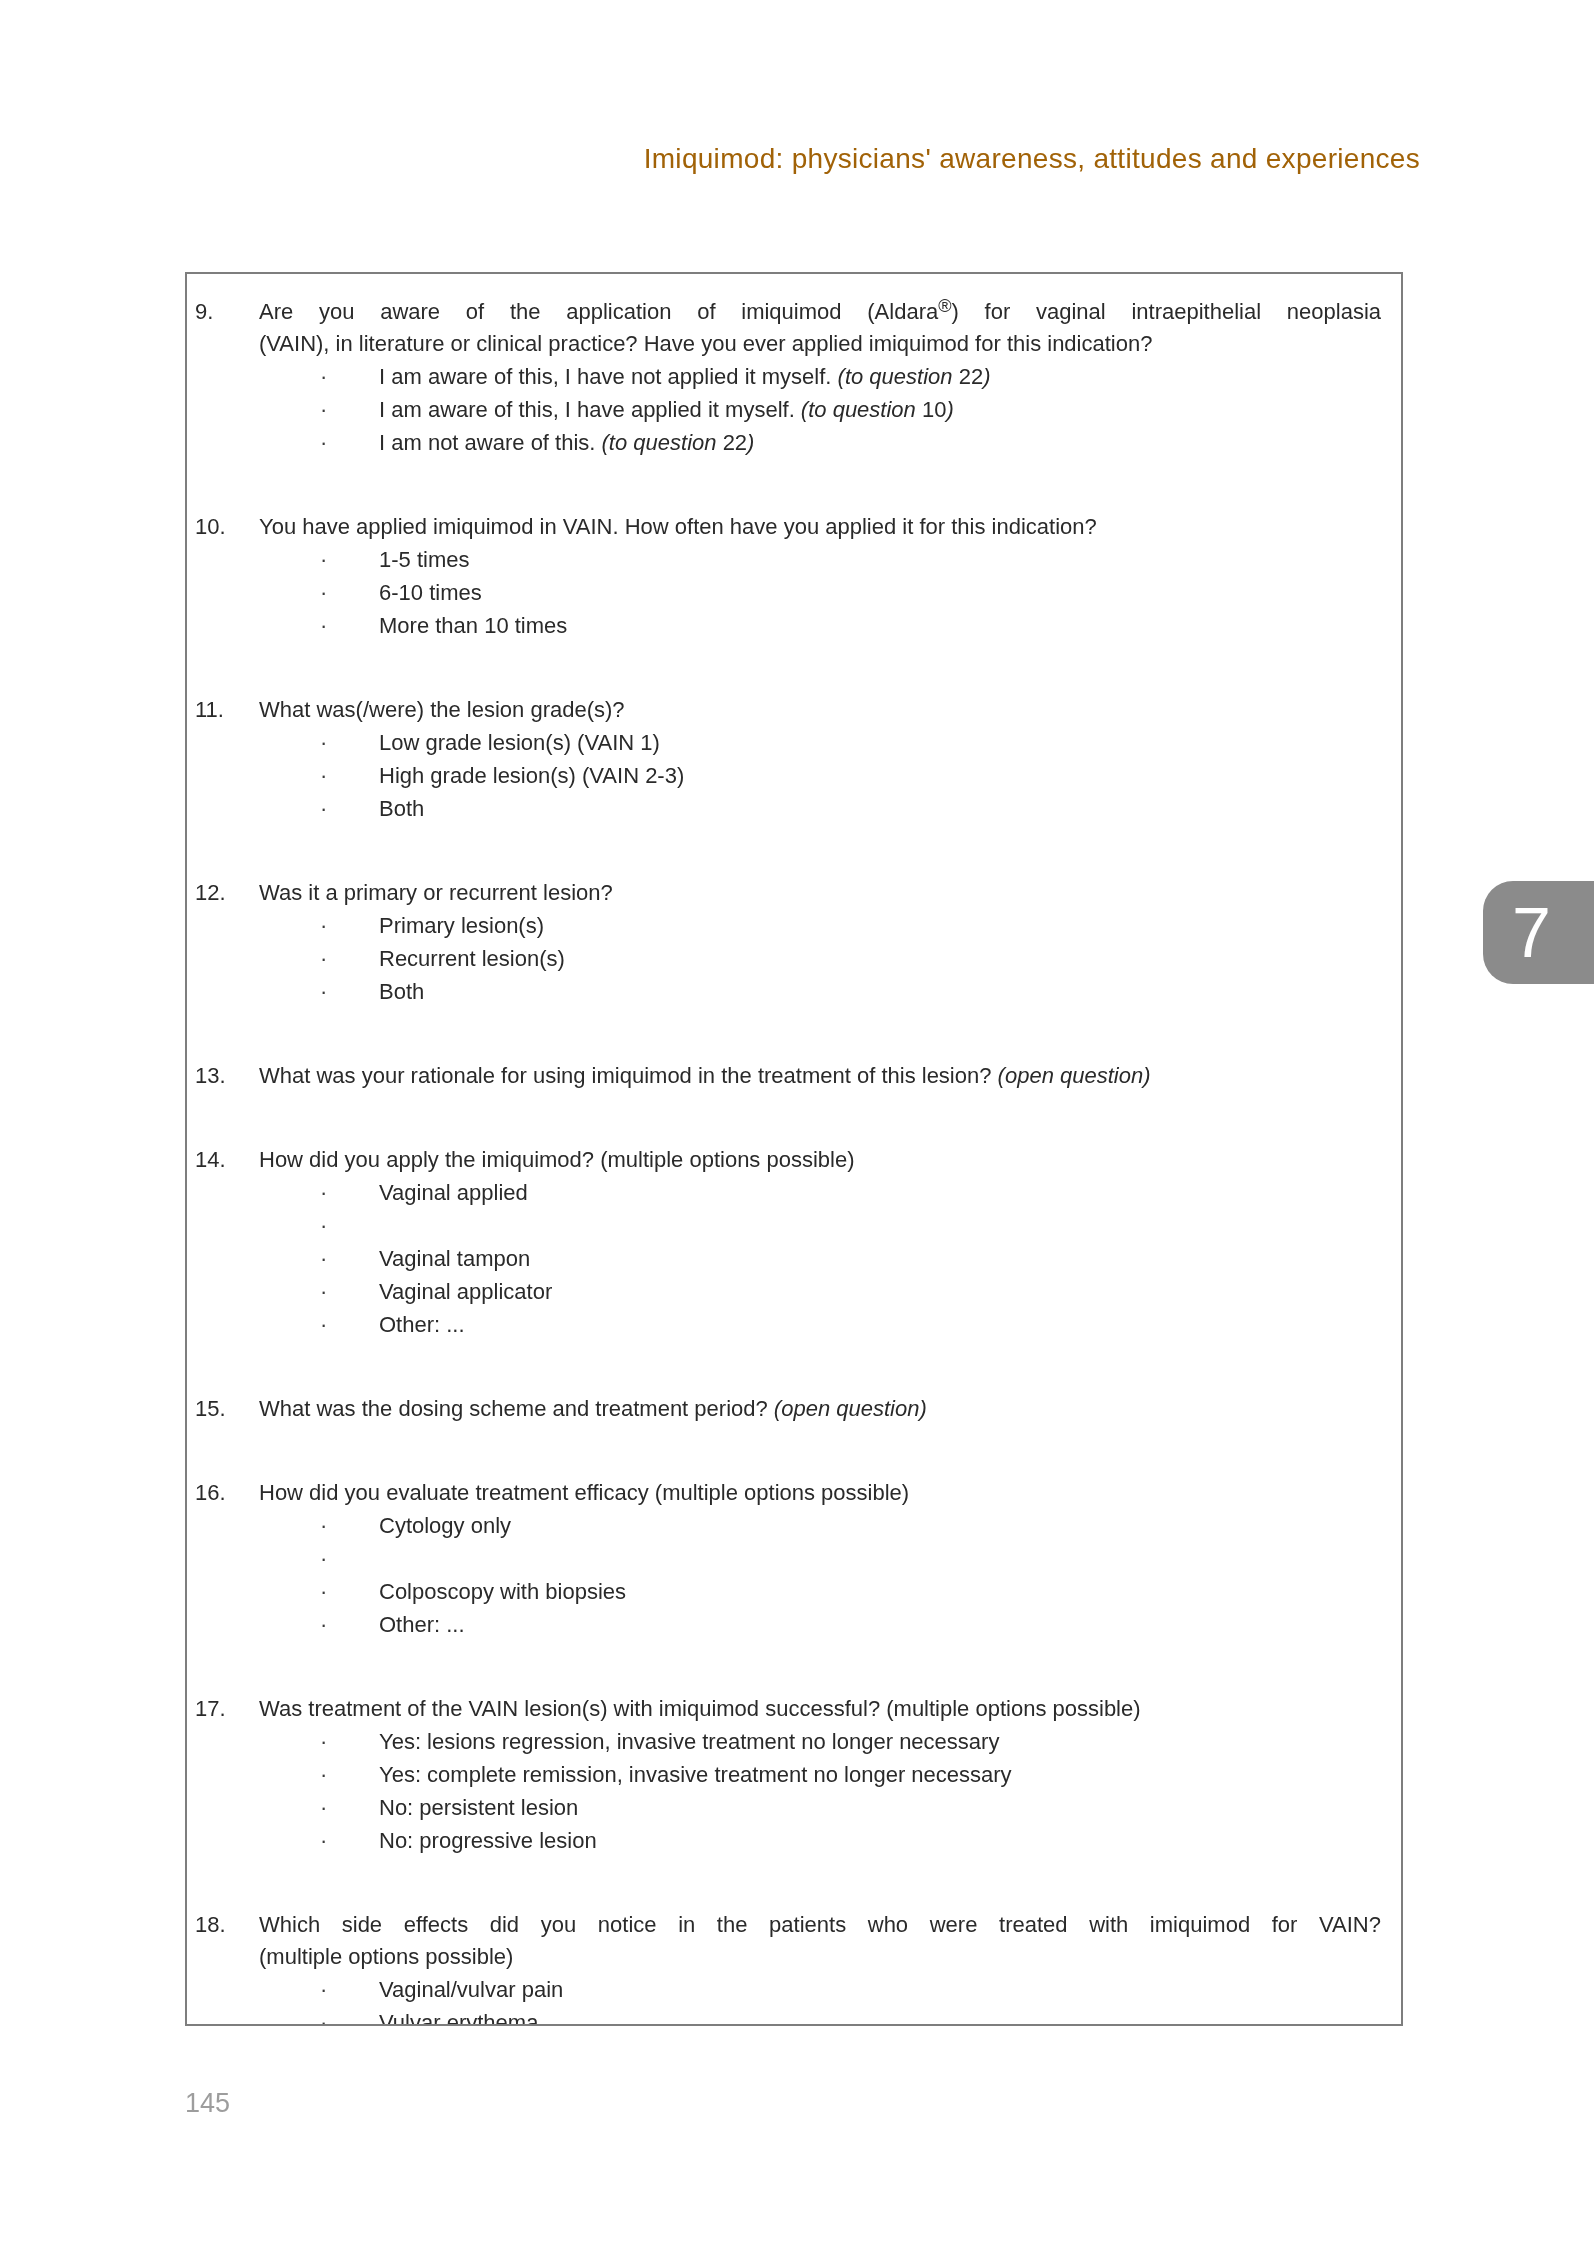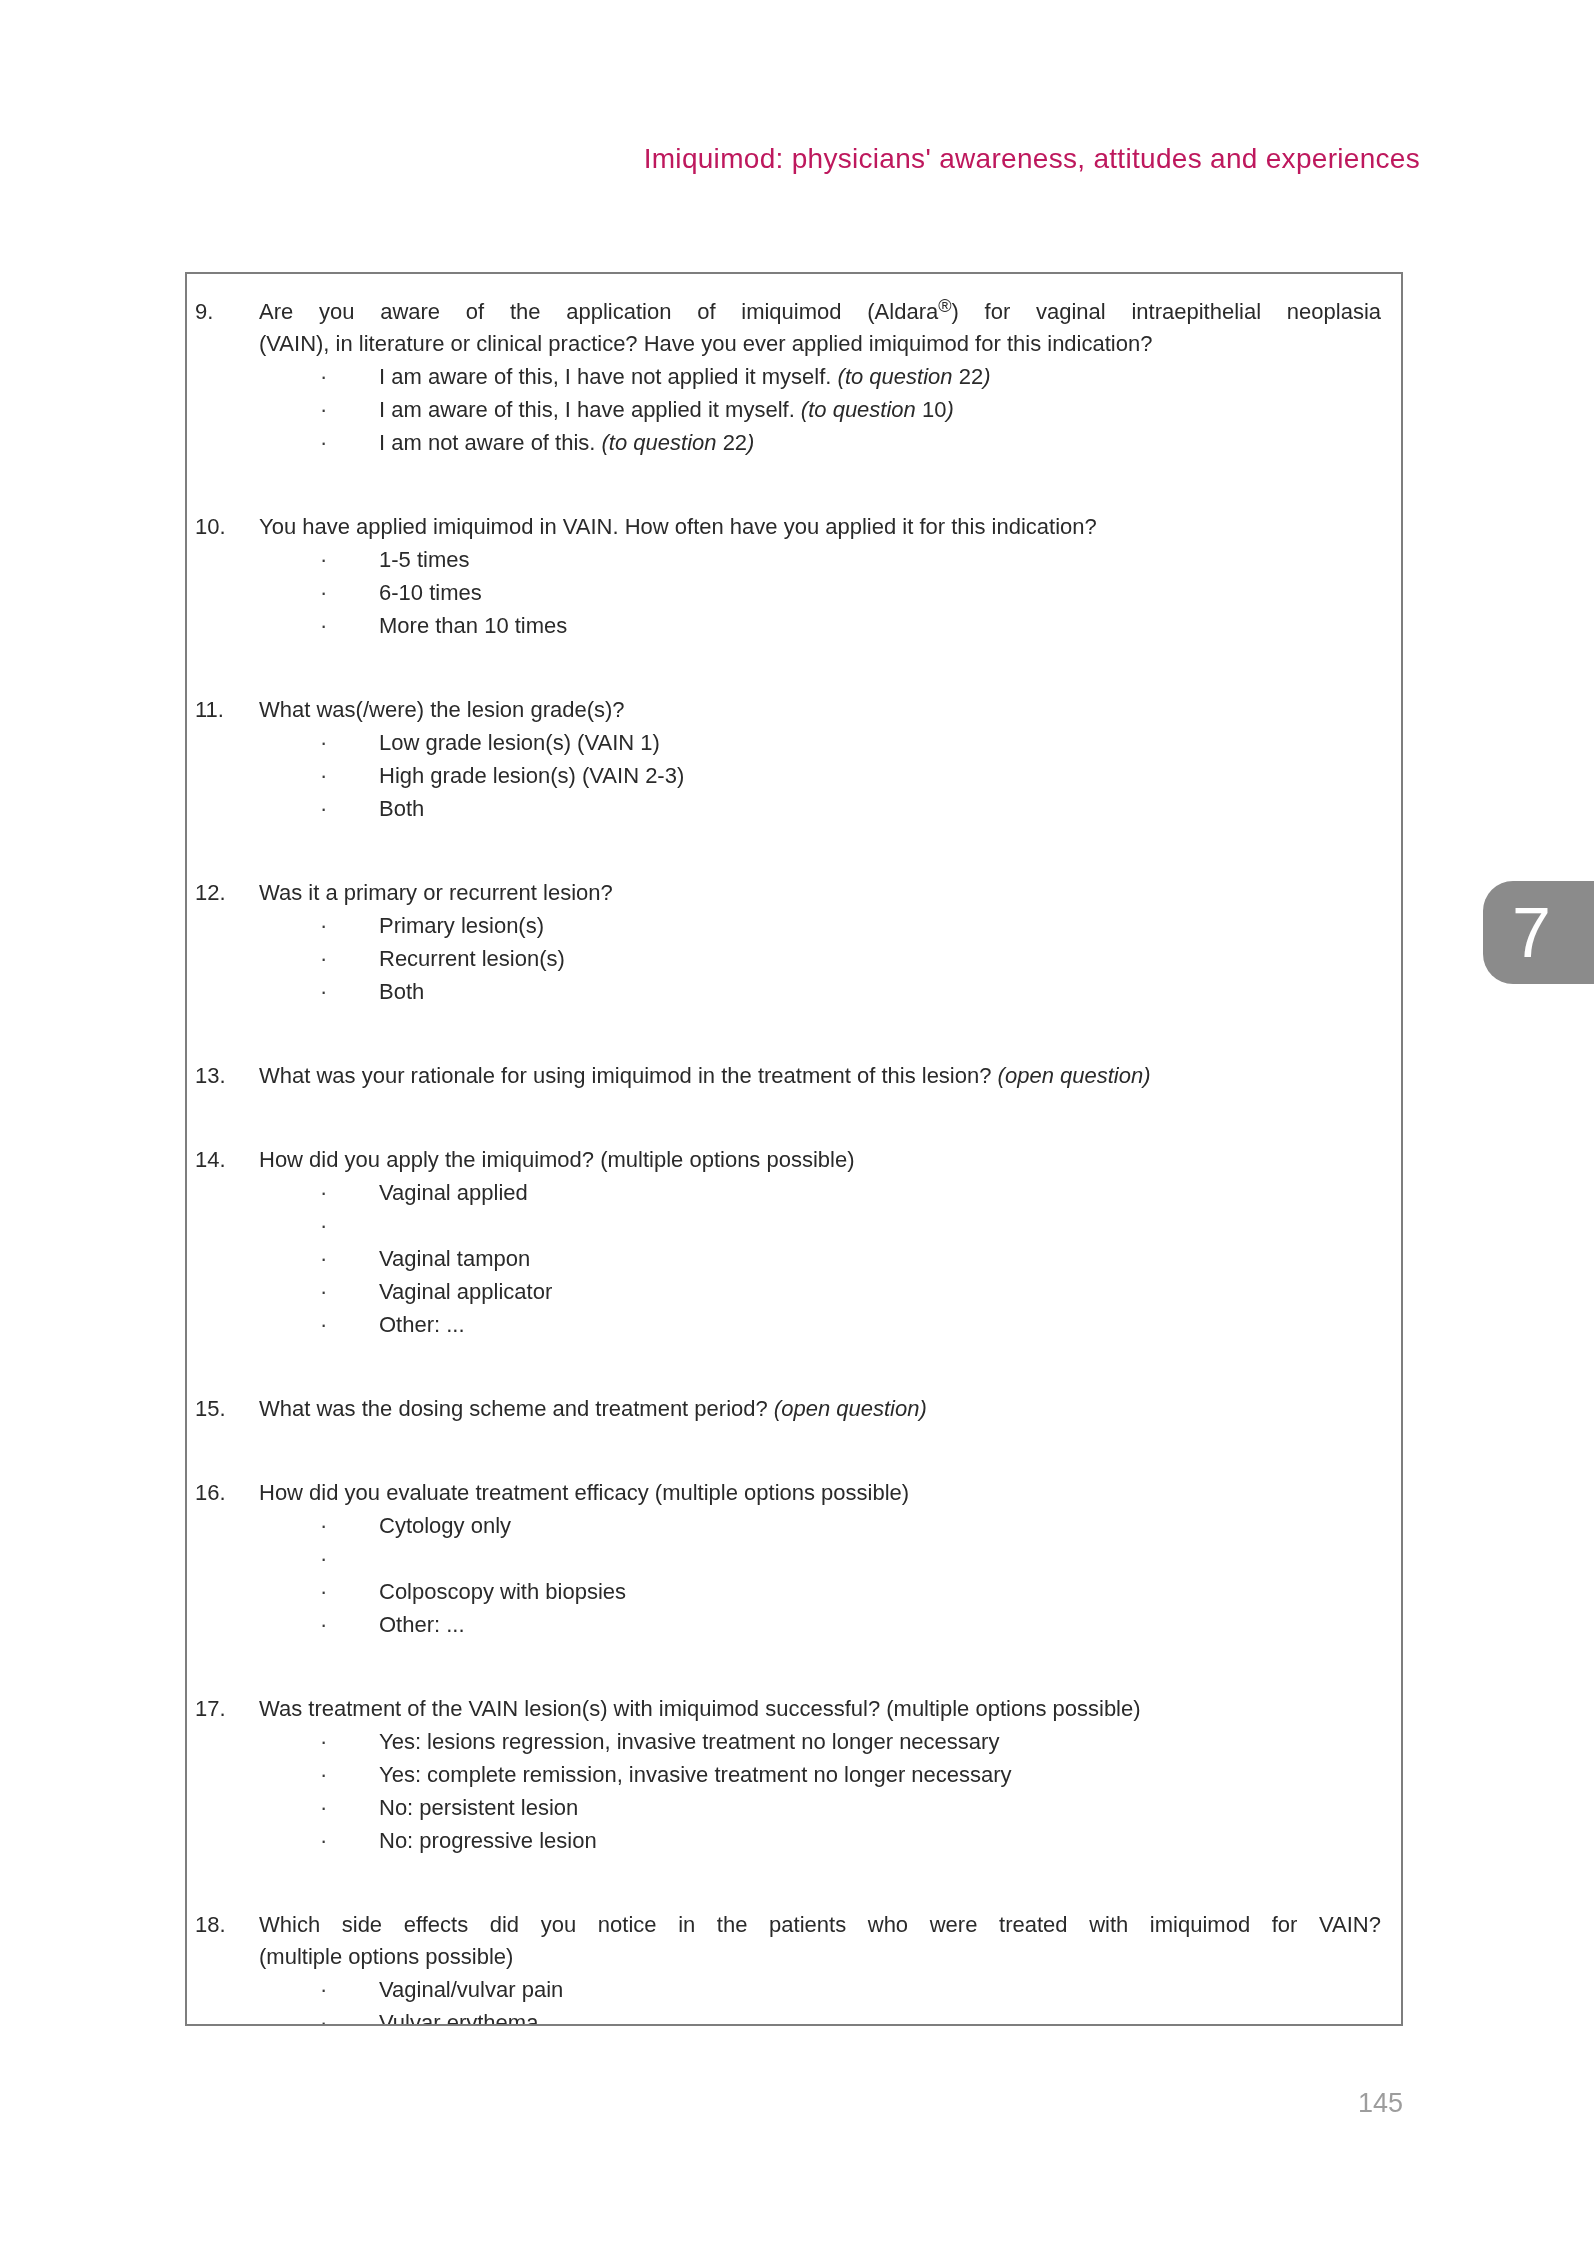--- a/index.html
+++ b/index.html
@@ -10,21 +10,21 @@
     color: #2a2a2a;
     position: relative;
     overflow: hidden;
   }
 
   .running-header {
     position: absolute;
     top: 142px; left: 185px; width: 1235px;
     text-align: right;
     font-size: 28px;
-    color: #be185d;
+    color: #a16207;
     letter-spacing: 0.3px;
     line-height: 34px;
   }
 
   .qbox {
     position: absolute;
     left: 185px; top: 272px;
     width: 1218px; height: 1754px;
     border: 2px solid #7e7e7e;
     box-sizing: border-box;
@@ -69,21 +69,21 @@
   .chapter-num {
     color: #ffffff;
     font-size: 70px;
     line-height: 1;
     font-weight: 400;
   }
 
   .page-number {
     position: absolute;
     top: 2088px; left: 185px; width: 1218px;
-    text-align: right;
+    text-align: left;
     font-size: 27px;
     color: #9d9d9d;
   }
 </style>
 </head>
 <body>
 
 <div class="page">
 
   <div class="running-header">Imiquimod: physicians' awareness, attitudes and experiences</div>

